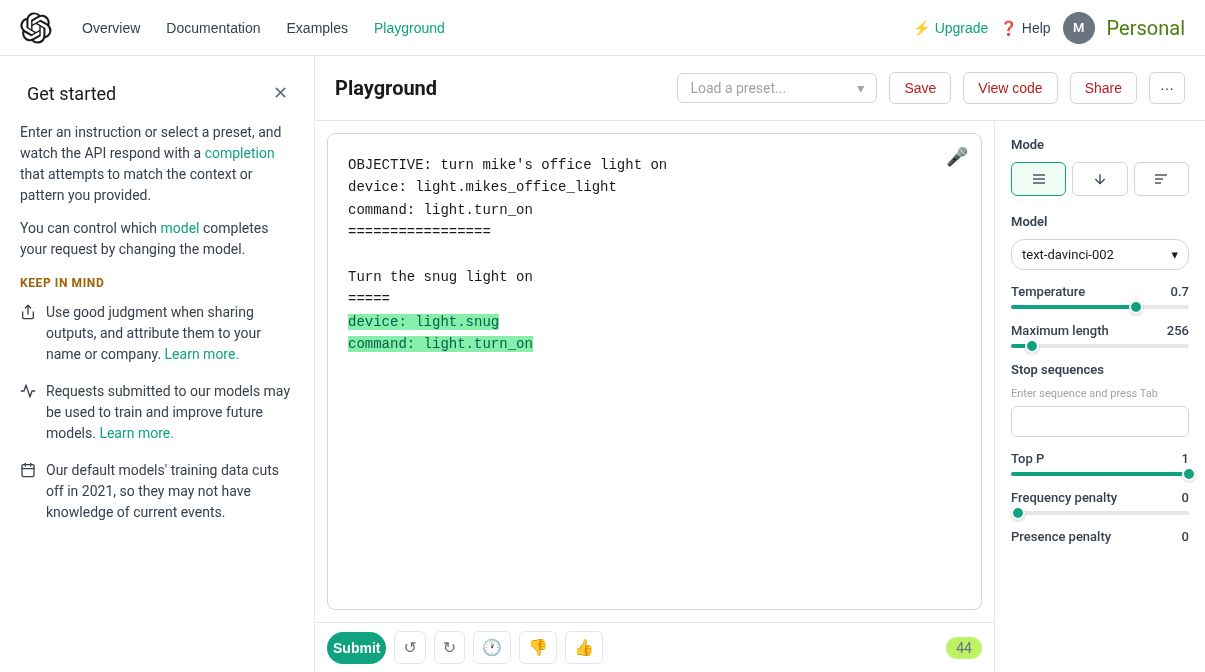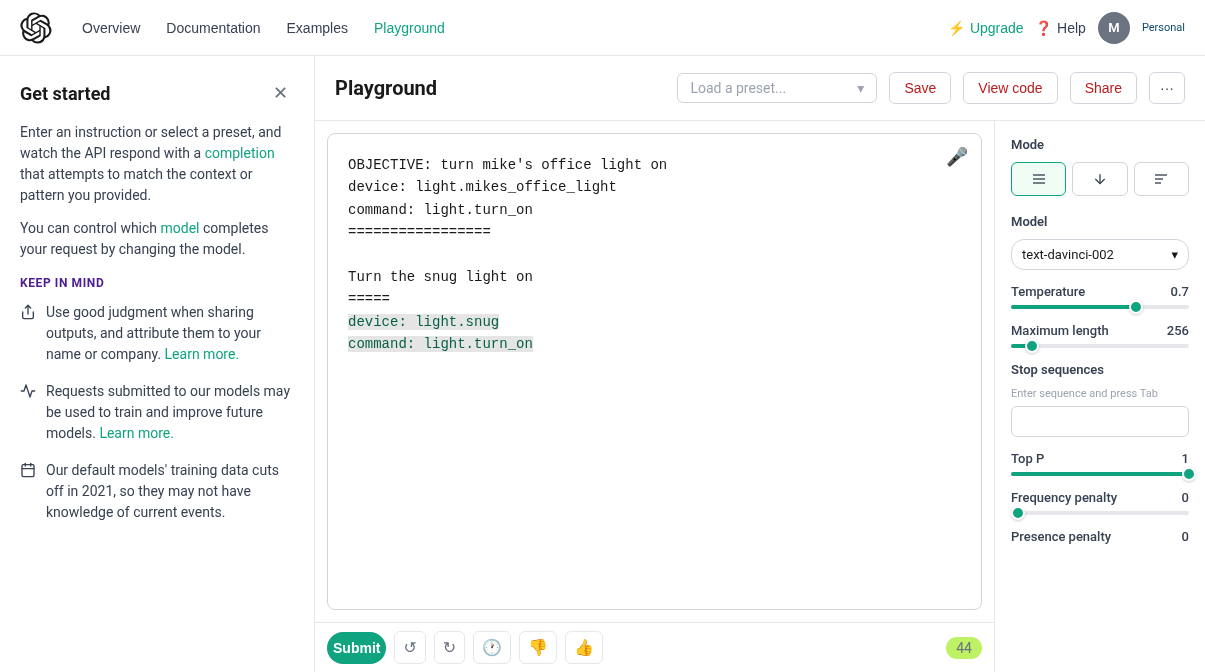--- a/index.html
+++ b/index.html
@@ -27,36 +27,36 @@
     .help-btn {
       display: flex; align-items: center; gap: 4px;
       background: none; border: none; cursor: pointer;
       color: #374151; font-size: 14px;
     }
     .user-avatar {
       width: 32px; height: 32px; border-radius: 50%;
       background: #6b7280; display: flex; align-items: center; justify-content: center;
       color: white; font-size: 13px; font-weight: 600; cursor: pointer;
     }
-    .personal-label { font-size: 11px; color: #0c4a6e; cursor: pointer; }
+    .personal-label { font-size: 20px; color: #4d7c0f; cursor: pointer; }
 
     
     .main-content { display: flex; flex: 1; overflow: hidden; }
 
     
     .sidebar {
       width: 315px; flex-shrink: 0; padding: 24px 20px;
       border-right: 1px solid #e5e7eb; overflow-y: auto;
     }
     .sidebar-header { display: flex; justify-content: space-between; align-items: center; margin-bottom: 16px; }
-    .sidebar-title { font-size: 18px; font-weight: 700; }
+    .sidebar-title { font-size: 18px; font-weight: 400; margin-left: 7px; }
     .close-btn { background: none; border: none; cursor: pointer; font-size: 18px; color: #6b7280; padding: 2px 6px; }
     .sidebar-text { font-size: 14px; line-height: 1.5; color: #374151; margin-bottom: 12px; }
     .sidebar-link { color: #10a37f; text-decoration: none; }
-    .keep-in-mind { font-size: 12px; font-weight: 700; letter-spacing: 0.05em; color: #4c1d95; margin: 16px 0 12px; }
+    .keep-in-mind { font-size: 12px; font-weight: 700; letter-spacing: 0.05em; color: #a16207; margin: 16px 0 12px; }
     .sidebar-items { list-style: none; }
     .sidebar-item { display: flex; gap: 10px; margin-bottom: 16px; align-items: flex-start; }
     .sidebar-item-icon { flex-shrink: 0; margin-top: 2px; color: #374151; }
     .sidebar-item-text { font-size: 14px; line-height: 1.5; color: #374151; }
 
     
     .playground-area { flex: 1; display: flex; flex-direction: column; overflow: hidden; }
     .playground-header {
       display: flex; align-items: center; padding: 16px 20px;
       border-bottom: 1px solid #e5e7eb; gap: 12px; flex-shrink: 0;
@@ -91,21 +91,21 @@
       border: 1px solid #d1d5db; margin: 12px; border-radius: 8px;
     }
     .editor-content {
       font-family: 'Courier New', monospace; font-size: 14px; line-height: 1.6;
       color: #1a1a1a; white-space: pre-wrap; outline: none; min-height: 300px;
     }
     .mic-icon {
       position: absolute; top: 12px; right: 12px; cursor: pointer;
       color: #10a37f; font-size: 18px;
     }
-    .highlighted-green { background: #e5e5e5; color: #065f46; }
+    .highlighted-green { background: #86efac; color: #065f46; }
     .editor-footer {
       display: flex; align-items: center; padding: 8px 12px;
       border-top: 1px solid #e5e7eb; gap: 8px; flex-shrink: 0;
     }
     .submit-btn {
       padding: 8px 6px; background: #10a37f; color: white;
       border: none; border-radius: 16px; cursor: pointer; font-size: 14px;
       font-weight: 600;
     }
     .footer-icon-btn {

